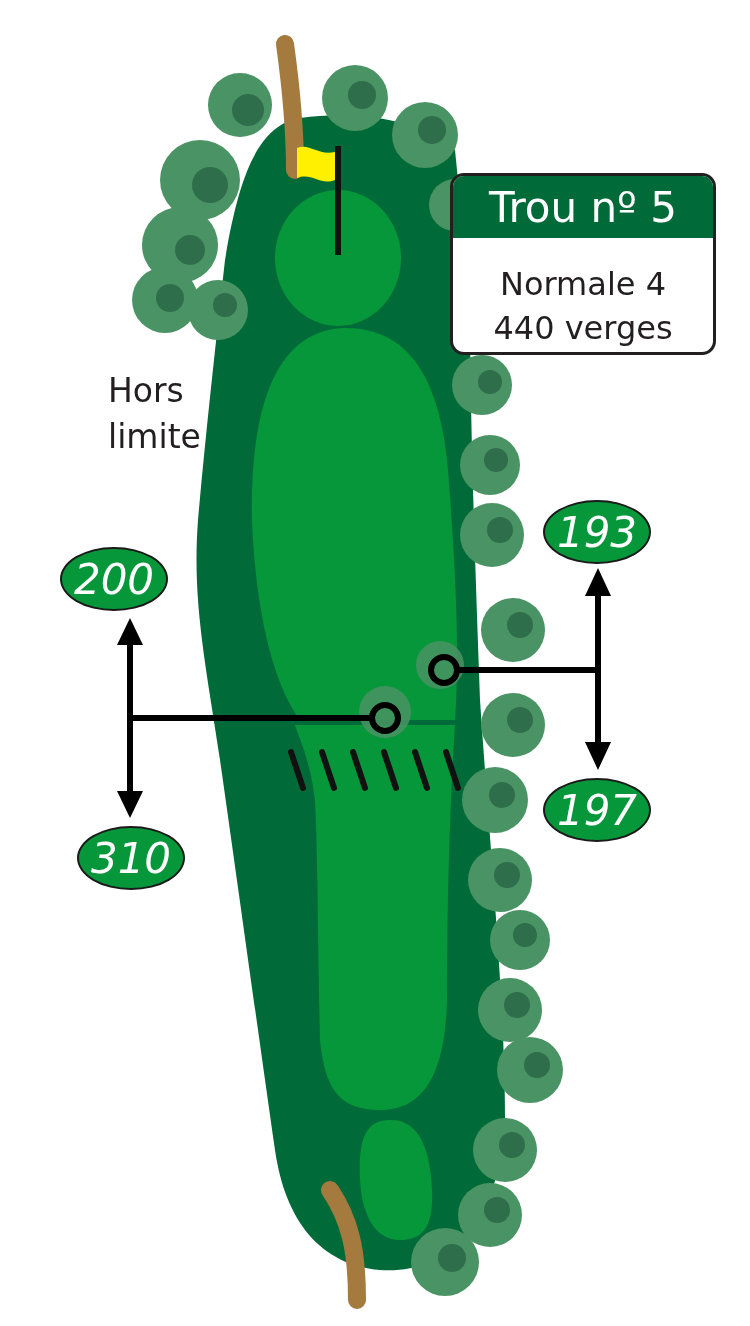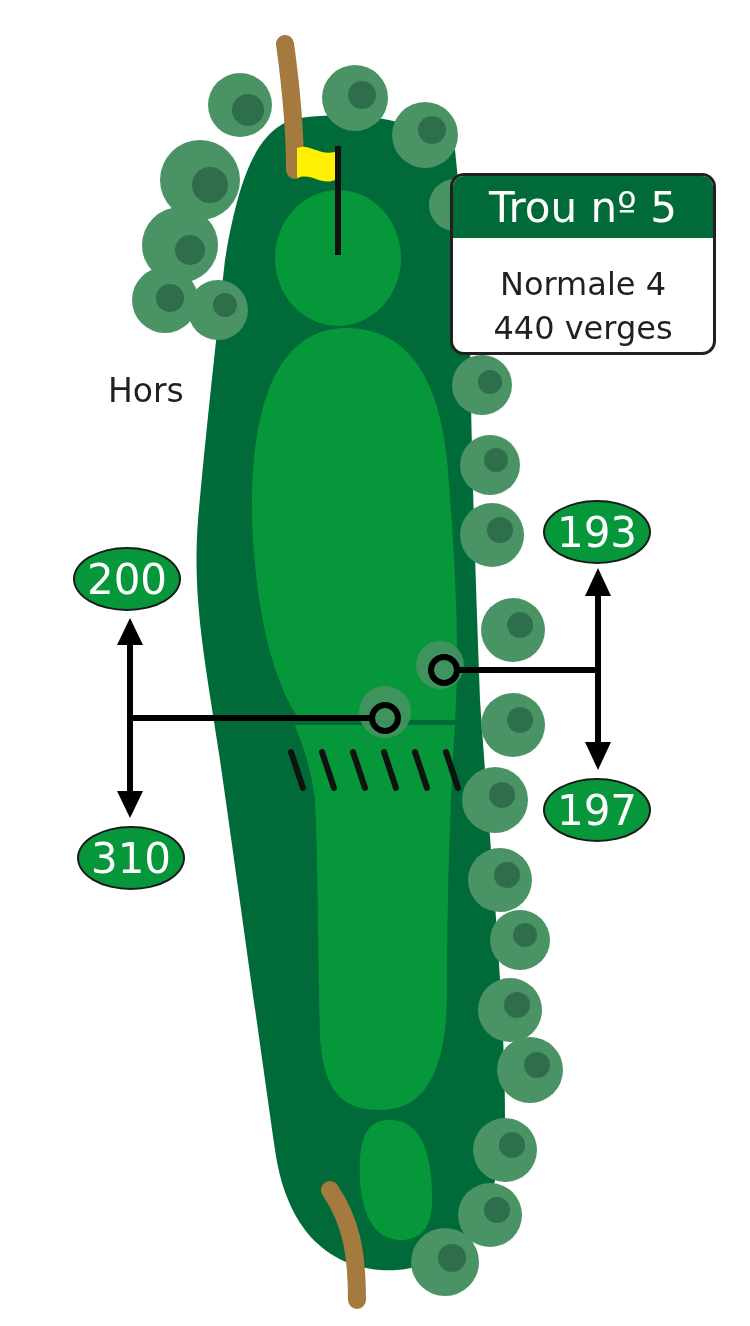--- a/index.html
+++ b/index.html
@@ -7,21 +7,21 @@
            font-family: "DejaVu Sans", "Liberation Sans", sans-serif; }
     #map { position: absolute; left: 0; top: 0; width: 750px; height: 1326px; }
     .label { position: absolute; color: #231f20; font-size: 33px; line-height: 46px; }
     .info-card { position: absolute; left: 450px; top: 173px; width: 266px; height: 182px;
                  border: 3px solid #231f20; border-radius: 14px; background: #fff; overflow: hidden; box-sizing: border-box; }
     .info-head { background: #006b38; color: #fff; height: 62px; display: flex; align-items: center;
                  justify-content: center; font-size: 42px; }
     .info-body { text-align: center; color: #231f20; font-size: 32px; line-height: 44px; padding-top: 12px; margin-top: 12px; }
     .yard { position: absolute; width: 108px; height: 64px; border-radius: 50%; background: #06973a;
             border: 2px solid #1a1a1a; color: #fff; font-size: 42px; display: flex; align-items: center;
-            justify-content: center; box-sizing: border-box; }
+            justify-content: center; box-sizing: border-box; font-style: italic; }
   </style>
 </head>
 <body>
 
 <svg id="map" viewBox="0 0 750 1326" xmlns="http://www.w3.org/2000/svg">
 
   <path fill="#006b38" d="M300,118 C360,110 420,120 455,150 L470,300 C470,420 475,560 480,700 C490,850 505,1000 505,1120
            C500,1230 440,1275 380,1270 C320,1265 285,1220 275,1150 C255,1010 240,900 220,760
            C205,660 192,600 198,520 C205,440 215,350 225,260 C240,170 260,125 300,118 Z"></path>
 
@@ -161,26 +161,27 @@
     <line x1="598" y1="590" x2="598" y2="750" stroke="#000" stroke-width="6"></line>
     <polygon points="598,568 585,596 611,596" fill="#000"></polygon>
     <polygon points="598,770 585,742 611,742" fill="#000"></polygon>
     <line x1="458" y1="670" x2="598" y2="670" stroke="#000" stroke-width="6"></line>
     <circle cx="444" cy="670" r="13" fill="none" stroke="#000" stroke-width="6"></circle>
   </g>
 </svg>
 
 <div class="label" style="left:100px; top:368px;margin-left:8px;">
   <div>Hors</div>
+  <div>limite</div>
 </div>
 
 <div class="info-card">
   <div class="info-head">Trou nº 5</div>
   <div class="info-body">
     <div>Normale 4</div>
     <div>440 verges</div>
   </div>
 </div>
 
-<div class="yard" style="left:73px; top:547px;">200</div>
+<div class="yard" style="left:60px; top:547px;">200</div>
 <div class="yard" style="left:77px; top:826px;">310</div>
 <div class="yard" style="left:543px; top:500px;">193</div>
 <div class="yard" style="left:543px; top:778px;text-align:right;">197</div>
 
 </body></html>

